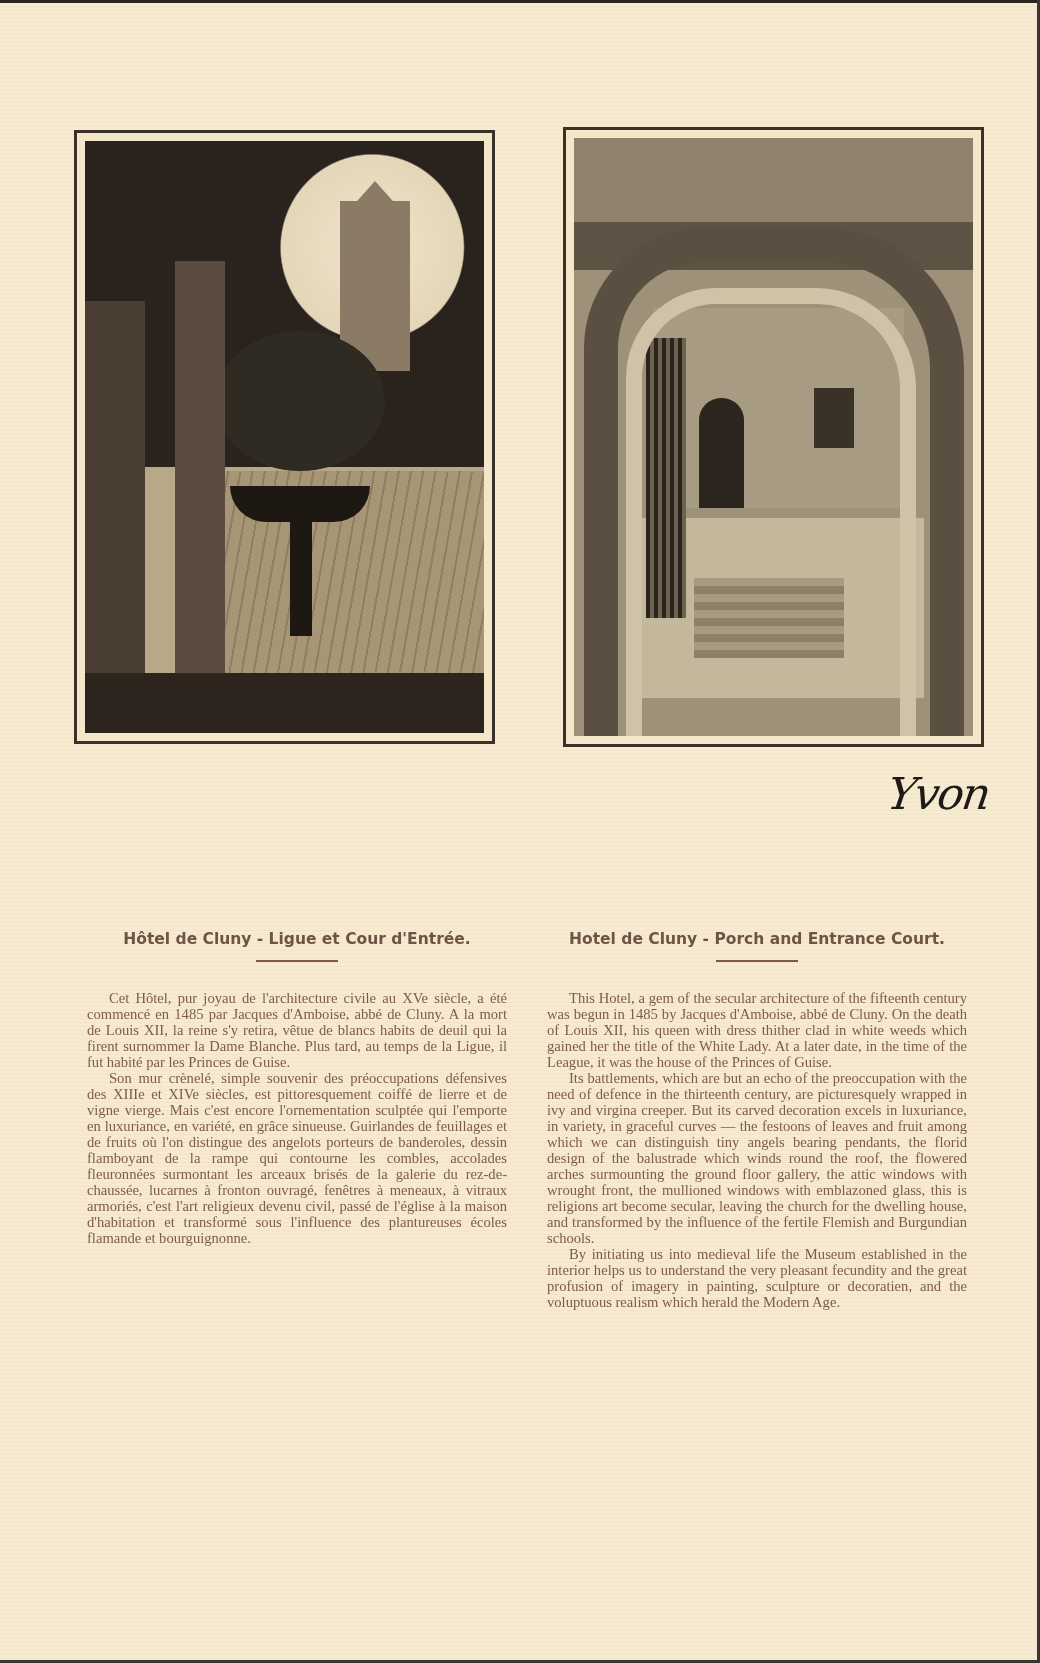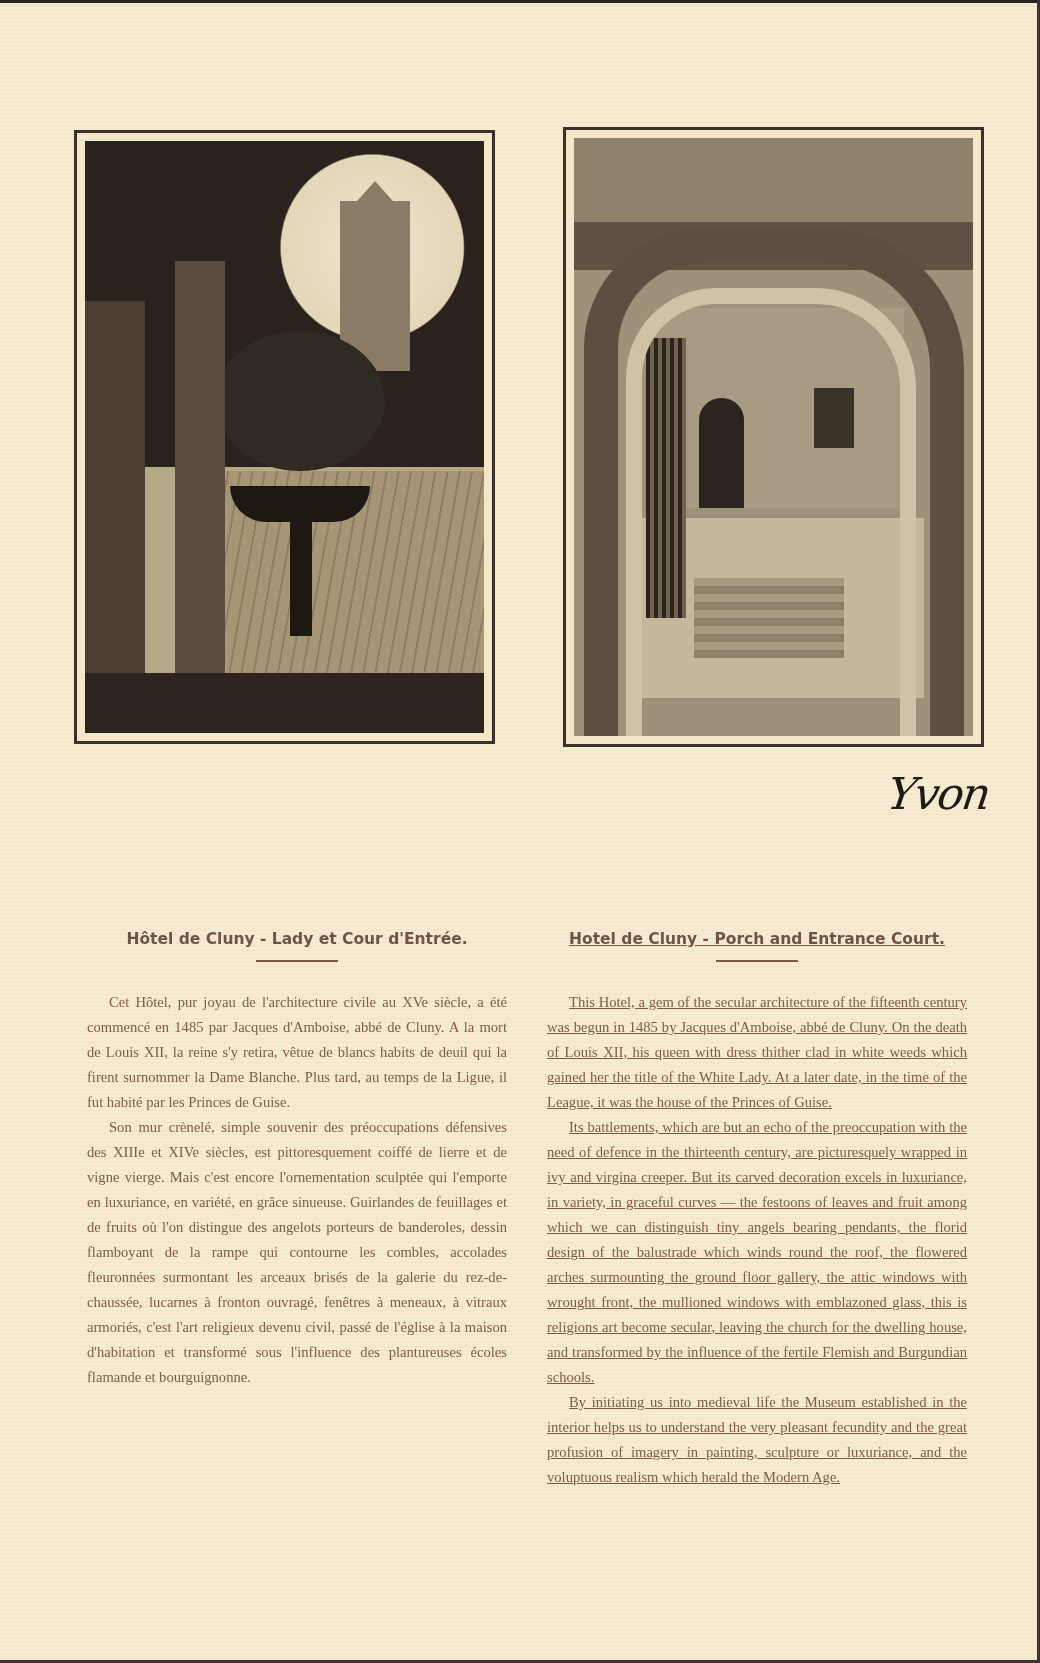--- a/index.html
+++ b/index.html
@@ -60,28 +60,28 @@
   .p2 .path { position:absolute; left:120px; top:440px; width:150px; height:80px; background:repeating-linear-gradient(0deg, #8d8068 0 8px, #a79a81 8px 16px); }
 
   .signature {
     position:absolute; left:888px; top:768px; font-family:"DejaVu Serif", serif;
     font-size:44px; font-style:italic; color:#1e1a16; transform: skewX(-8deg);
     letter-spacing:-2px;
   }
 
   .col { position:absolute; top:930px; width:420px; }
   #col-fr { left:87px; }
-  #col-en { left:547px;text-decoration:underline; }
+  #col-en { left:547px; }
   .col-title {
     font-family:"DejaVu Sans", sans-serif; font-weight:bold; font-size:15.5px;
     color:#6e5446; text-align:center; white-space:nowrap; margin:0;
   }
   .col-rule { width:82px; height:2px; background:#7a5a45; margin:12px auto 28px auto; }
   .col-body p {
-    margin:0; font-size:14.6px; line-height:25px; text-align:justify; text-indent:22px;
+    margin:0; font-size:14.6px; line-height:16px; text-align:justify; text-indent:22px;
     color:#7e5c48;
   }
 </style>
 </head>
 <body>
 
 <div class="edge-top"></div>
 <div class="edge-right"></div>
 <div class="edge-bottom"></div>
 
@@ -108,29 +108,29 @@
     <div class="path"></div>
     <div class="gate"></div>
     <div class="arch-outer"></div>
     <div class="arch-inner"></div>
   </div>
 </div>
 
 <div class="signature">Yvon</div>
 
 <div class="col" id="col-fr">
-  <h2 class="col-title">Hôtel de Cluny - Lady et Cour d'Entrée.</h2>
+  <h2 class="col-title">Hôtel de Cluny - Ligue et Cour d'Entrée.</h2>
   <div class="col-rule"></div>
   <div class="col-body">
     <p>Cet Hôtel, pur joyau de l'architecture civile au XVe siècle, a été commencé en 1485 par Jacques d'Amboise, abbé de Cluny. A la mort de Louis XII, la reine s'y retira, vêtue de blancs habits de deuil qui la firent surnommer la Dame Blanche. Plus tard, au temps de la Ligue, il fut habité par les Princes de Guise.</p>
     <p>Son mur crènelé, simple souvenir des préoccupations défensives des XIIIe et XIVe siècles, est pittoresquement coiffé de lierre et de vigne vierge. Mais c'est encore l'ornementation sculptée qui l'emporte en luxuriance, en variété, en grâce sinueuse. Guirlandes de feuillages et de fruits où l'on distingue des angelots porteurs de banderoles, dessin flamboyant de la rampe qui contourne les combles, accolades fleuronnées surmontant les arceaux brisés de la galerie du rez-de-chaussée, lucarnes à fronton ouvragé, fenêtres à meneaux, à vitraux armoriés, c'est l'art religieux devenu civil, passé de l'église à la maison d'habitation et transformé sous l'influence des plantureuses écoles flamande et bourguignonne.</p>
   </div>
 </div>
 
 <div class="col" id="col-en">
   <h2 class="col-title">Hotel de Cluny - Porch and Entrance Court.</h2>
   <div class="col-rule"></div>
   <div class="col-body">
     <p>This Hotel, a gem of the secular architecture of the fifteenth century was begun in 1485 by Jacques d'Amboise, abbé de Cluny. On the death of Louis XII, his queen with dress thither clad in white weeds which gained her the title of the White Lady. At a later date, in the time of the League, it was the house of the Princes of Guise.</p>
     <p>Its battlements, which are but an echo of the preoccupation with the need of defence in the thirteenth century, are picturesquely wrapped in ivy and virgina creeper. But its carved decoration excels in luxuriance, in variety, in graceful curves — the festoons of leaves and fruit among which we can distinguish tiny angels bearing pendants, the florid design of the balustrade which winds round the roof, the flowered arches surmounting the ground floor gallery, the attic windows with wrought front, the mullioned windows with emblazoned glass, this is religions art become secular, leaving the church for the dwelling house, and transformed by the influence of the fertile Flemish and Burgundian schools.</p>
-    <p>By initiating us into medieval life the Museum established in the interior helps us to understand the very pleasant fecundity and the great profusion of imagery in painting, sculpture or luxuriance, and the voluptuous realism which herald the Modern Age.</p>
+    <p>By initiating us into medieval life the Museum established in the interior helps us to understand the very pleasant fecundity and the great profusion of imagery in painting, sculpture or decoratien, and the voluptuous realism which herald the Modern Age.</p>
   </div>
 </div>
 
 </body></html>

